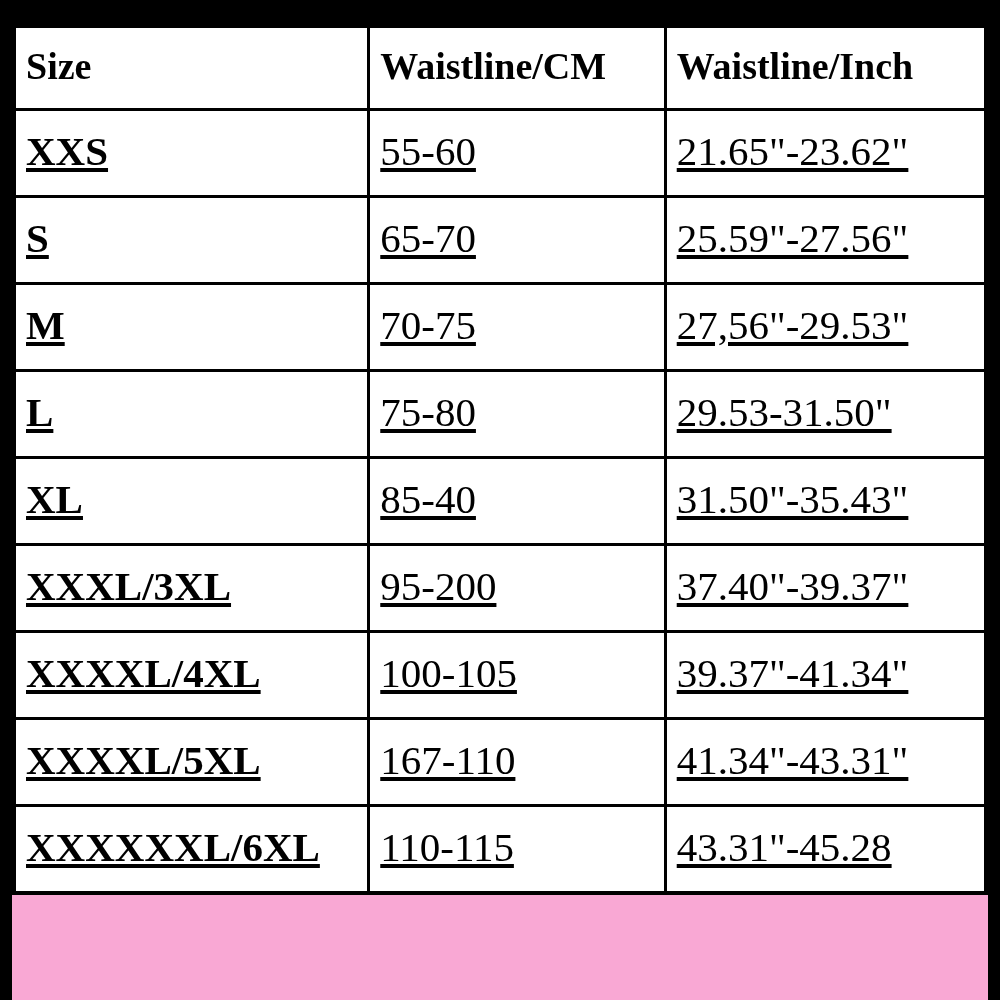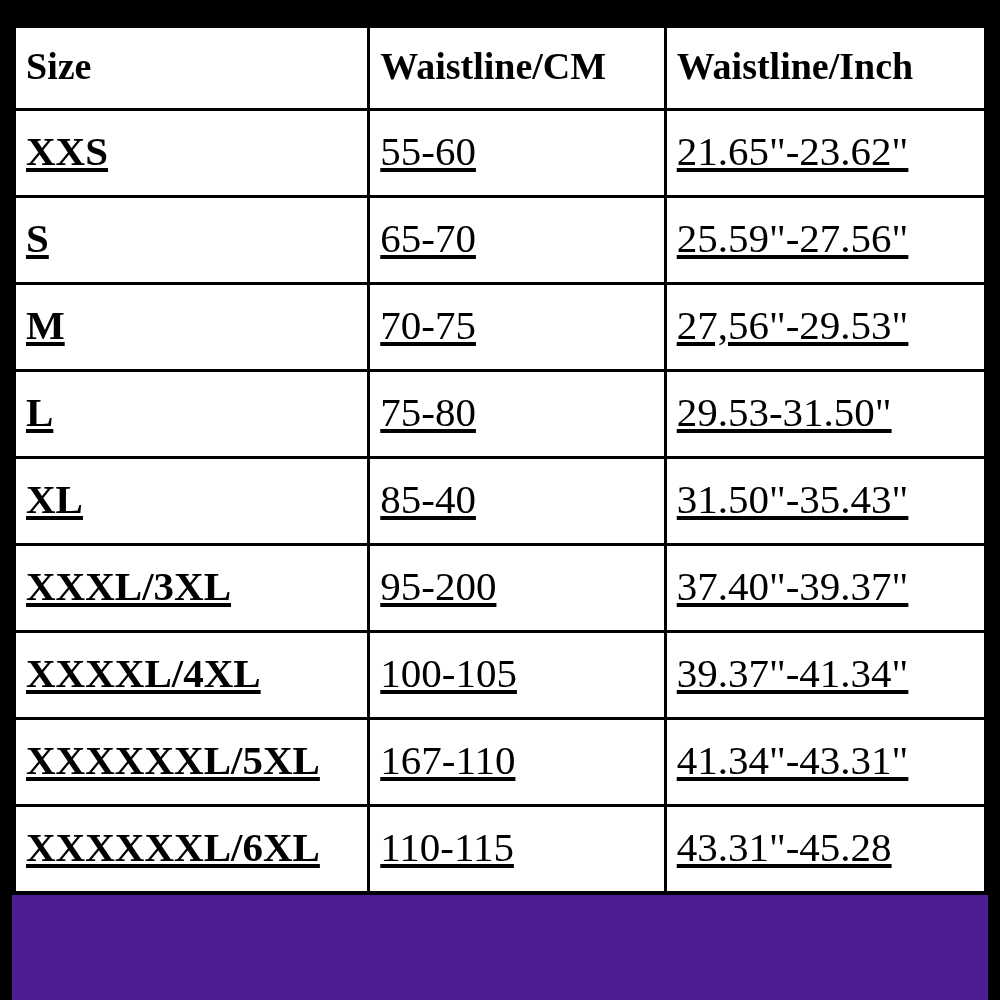--- a/index.html
+++ b/index.html
@@ -12,21 +12,21 @@
     background: #000000;
     font-family: "Liberation Serif", "DejaVu Serif", serif;
     overflow: hidden;
   }
   .sheet {
     position: absolute;
     left: 12px;
     top: 24px;
     width: 976px;
     height: 976px;
-    background: #4c1d95;
+    background: #f9a8d4;
     box-sizing: border-box;
   }
   table.size-table {
     width: 100%;
     border-collapse: collapse;
     table-layout: fixed;
   }
   table.size-table col.c0 { width: 36.5%; }
   table.size-table col.c1 { width: 30.5%; }
   table.size-table col.c2 { width: 33.0%; }
@@ -112,21 +112,21 @@
         <td class="col-size">XXXL/3XL</td>
         <td class="col-cm">95-200</td>
         <td class="col-inch">37.40"-39.37"</td>
       </tr>
       <tr>
         <td class="col-size">XXXXL/4XL</td>
         <td class="col-cm">100-105</td>
         <td class="col-inch">39.37"-41.34"</td>
       </tr>
       <tr>
-        <td class="col-size">XXXXXXL/5XL</td>
+        <td class="col-size">XXXXL/5XL</td>
         <td class="col-cm">167-110</td>
         <td class="col-inch">41.34"-43.31"</td>
       </tr>
       <tr>
         <td class="col-size">XXXXXXL/6XL</td>
         <td class="col-cm">110-115</td>
         <td class="col-inch">43.31"-45.28</td>
       </tr>
     </tbody>
   </table>

